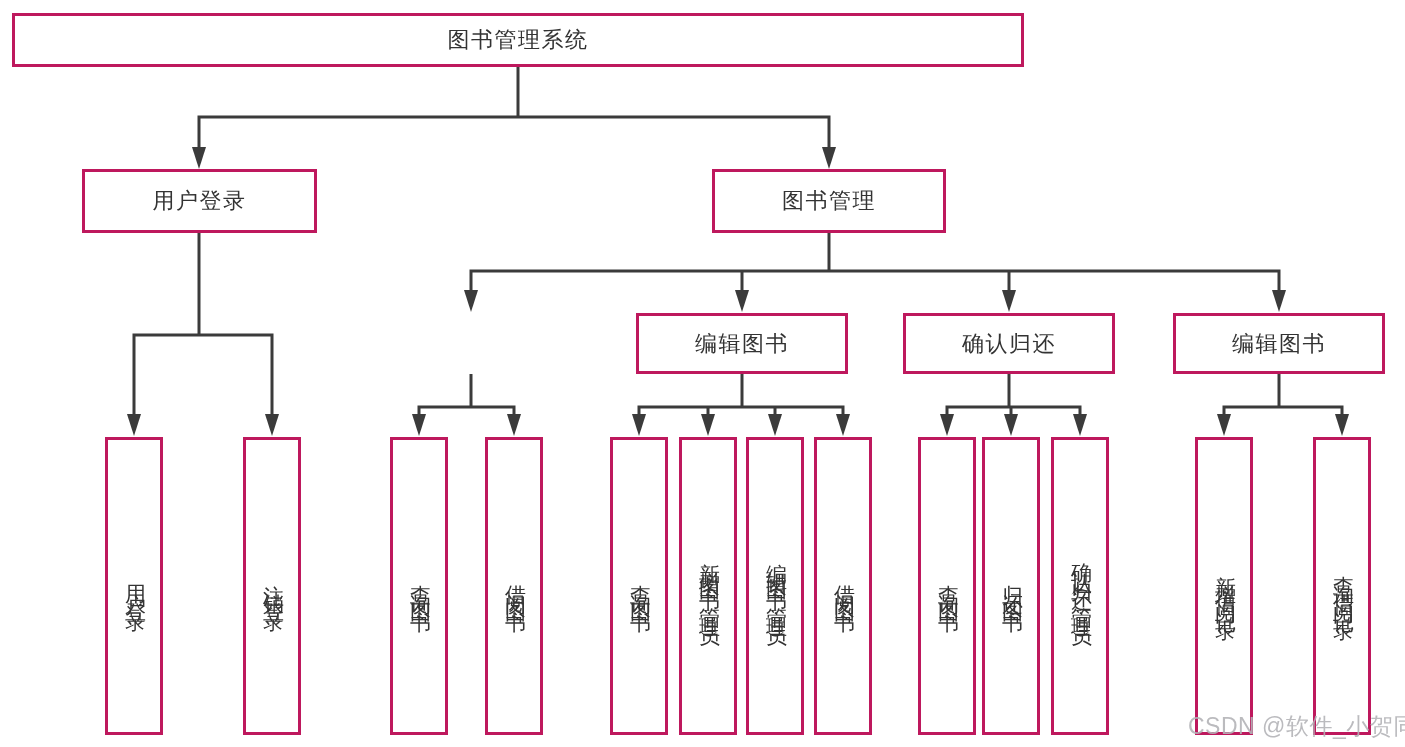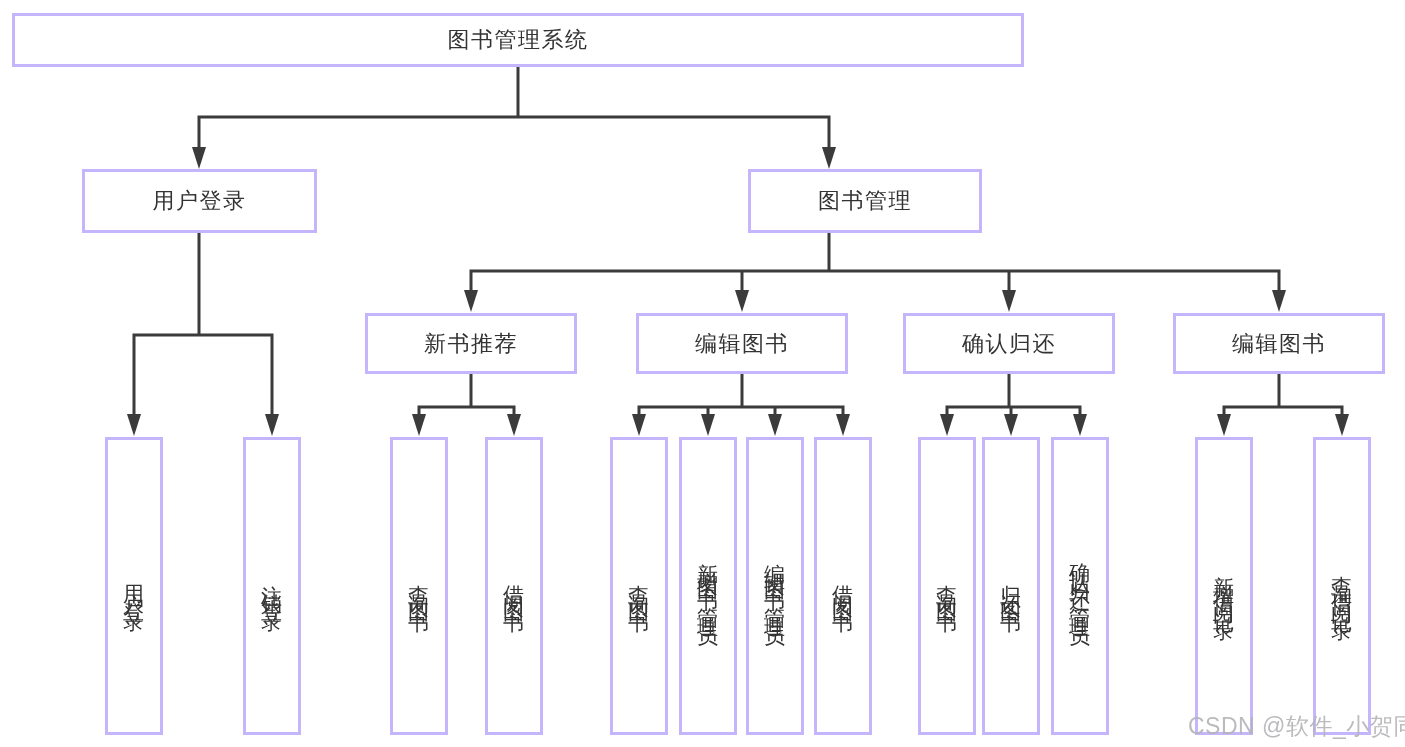--- a/index.html
+++ b/index.html
@@ -17,27 +17,28 @@
   }
   #connectors {
     position: absolute;
     left: 0; top: 0;
     width: 1405px; height: 747px;
     z-index: 2;
   }
   .box {
     position: absolute;
     box-sizing: border-box;
-    border: 3px solid #c4b5fd;
+    border: 3px solid #be185d;
     background: transparent;
     color: #333333;
     display: flex;
     align-items: center;
     justify-content: center;
     z-index: 3;
+    font-family: Liberation Mono, monospace;
   }
   .box.h {
     font-size: 22px;
     letter-spacing: 1.5px;
     white-space: nowrap;
   }
   .box.leaf {
     top: 437px;
     height: 298px;
     width: 58px;
@@ -133,23 +134,22 @@
       <polygon points="1004,414 1018,414 1011,436"></polygon>
       <polygon points="1073,414 1087,414 1080,436"></polygon>
       <polygon points="1217,414 1231,414 1224,436"></polygon>
       <polygon points="1335,414 1349,414 1342,436"></polygon>
     </g>
   </svg>
 
   <div class="box h" style="left:12px; top:13px; width:1012px; height:54px">图书管理系统</div>
 
   <div class="box h" style="left:82px; top:169px; width:235px; height:64px">用户登录</div>
-  <div class="box h" style="left:748px; top:169px; width:234px; height:64px">图书管理</div>
+  <div class="box h" style="left:712px; top:169px; width:234px; height:64px">图书管理</div>
 
-  <div class="box h" style="left:365px; top:313px; width:212px; height:61px">新书推荐</div>
   <div class="box h" style="left:636px; top:313px; width:212px; height:61px">编辑图书</div>
   <div class="box h" style="left:903px; top:313px; width:212px; height:61px">确认归还</div>
   <div class="box h" style="left:1173px; top:313px; width:212px; height:61px">编辑图书</div>
 
   <div class="box leaf" style="left:105px">
     <span>用户登录</span>
   </div>
   <div class="box leaf" style="left:243px">
     <span>注销登录</span>
   </div>

